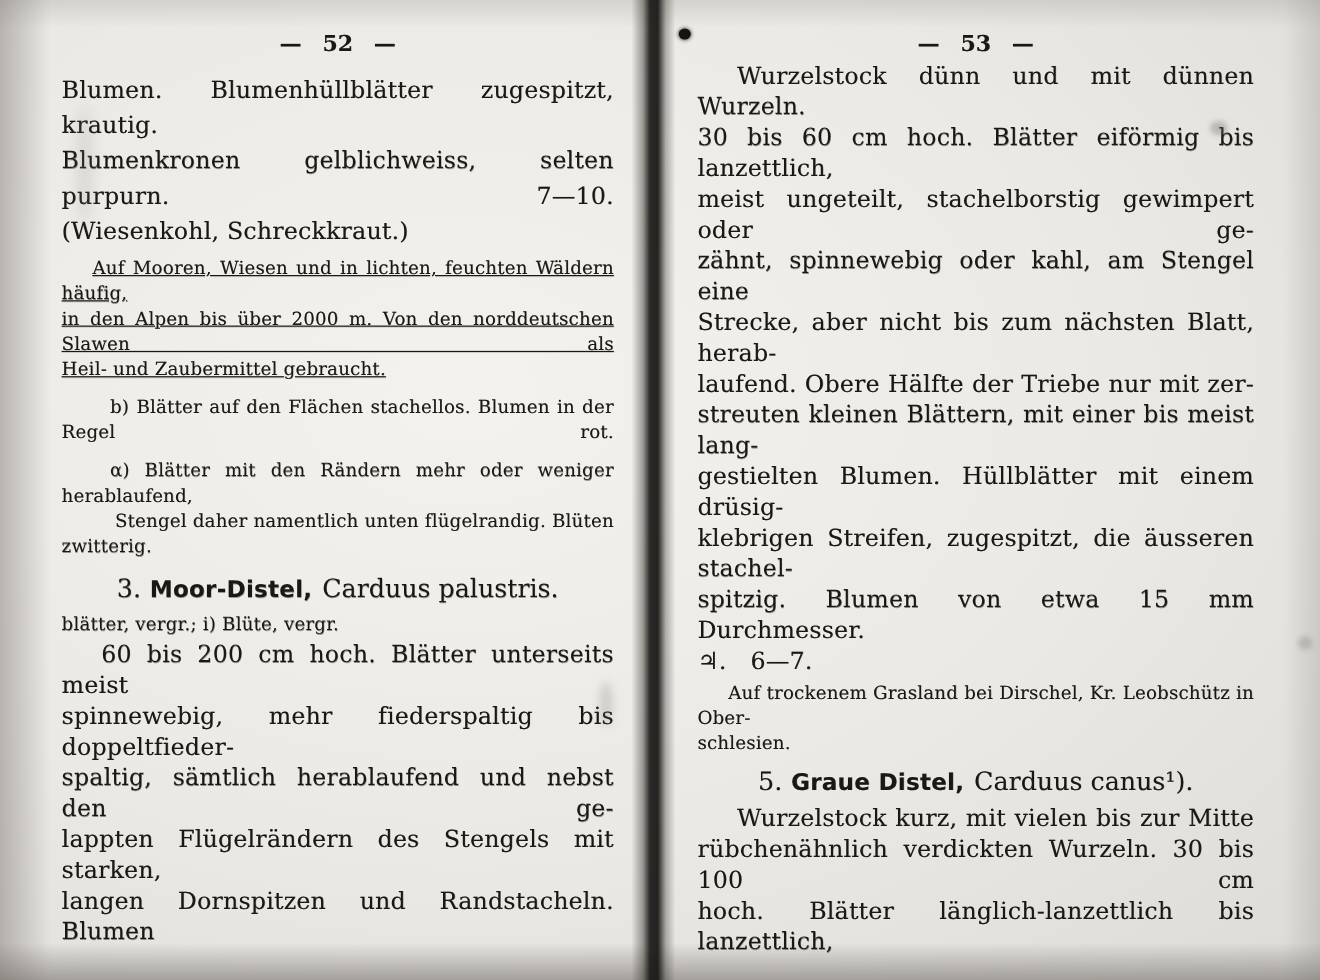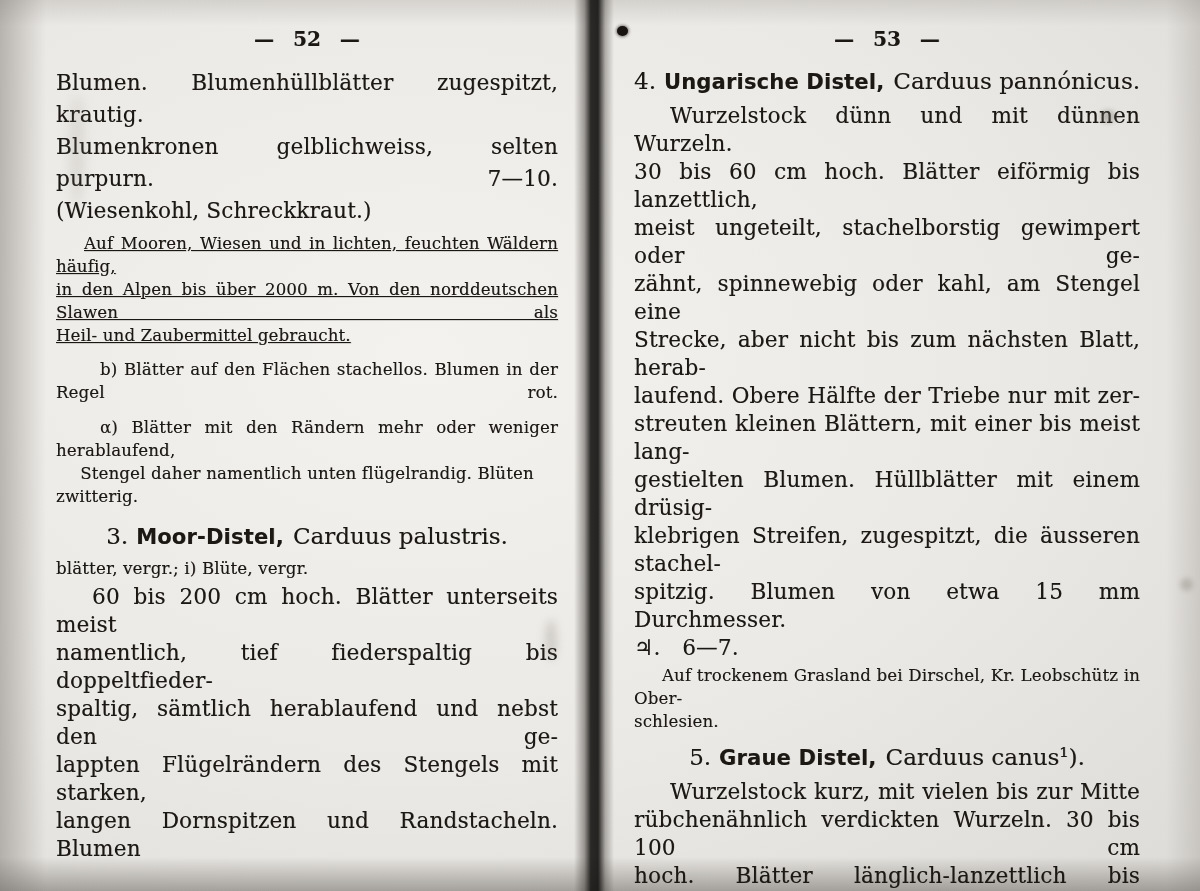--- a/index.html
+++ b/index.html
@@ -16,21 +16,21 @@
   }
   .page{position:absolute;top:0;}
   .page-left{left:56px;width:502px;}
   .page-right{left:634px;width:506px;}
   .line{
     font-size:21.5px;line-height:28px;text-align:justify;
     letter-spacing:0.2px;
     text-shadow:0.35px 0.35px 0 rgba(27,24,20,0.45);
   }
   .j{text-align-last:justify;}
-  .l{text-align:center;text-align-last:left;}
+  .l{text-align:right;text-align-last:left;}
   .small .line, .line.sm{font-size:16.5px;line-height:23px;}
   .ind{text-indent:36px;}
   .ind-s{text-indent:28px;}
   .ind-k{text-indent:44px;}
   .pagenum{
     margin-top:26px;font-size:20px;line-height:27px;font-weight:bold;
     text-align:left;text-align-last:center;word-spacing:12px;
     text-shadow:0.35px 0.35px 0 rgba(27,24,20,0.45);
   }
   .sp-heading{
@@ -103,35 +103,32 @@
     <div class="sp-heading">
       <span class="sp-num">3.</span><span class="sp-name">Moor-Distel,</span><span>Carduus palustris.</span>
     </div>
 
     <div class="lp-plate small">
       <div class="line l">blätter, vergr.; i) Blüte, vergr.</div>
     </div>
 
     <div class="lp-desc">
       <div class="line j ind">60 bis 200 cm hoch. Blätter unterseits meist</div>
-      <div class="line j">namentlich, tief fiederspaltig bis doppeltfieder-</div>
+      <div class="line j">spinnewebig, mehr fiederspaltig bis doppeltfieder-</div>
       <div class="line j">spaltig, sämtlich herablaufend und nebst den ge-</div>
       <div class="line j">lappten Flügelrändern des Stengels mit starken,</div>
       <div class="line j">langen Dornspitzen und Randstacheln. Blumen</div>
 
     </div>
 
   </div>
 
   <div class="page page-right">
     <div class="pagenum">— 53 —</div>
 
-    <div class="sp-heading">
-      <span class="sp-num">4.</span><span class="sp-name">Ungarische Distel,</span><span>Carduus pannónicus.</span>
-    </div>
 
     <div class="rp-desc">
       <div class="line j ind">Wurzelstock dünn und mit dünnen Wurzeln.</div>
       <div class="line j">30 bis 60 cm hoch. Blätter eiförmig bis lanzettlich,</div>
       <div class="line j">meist ungeteilt, stachelborstig gewimpert oder ge-</div>
       <div class="line j">zähnt, spinnewebig oder kahl, am Stengel eine</div>
       <div class="line j">Strecke, aber nicht bis zum nächsten Blatt, herab-</div>
       <div class="line j">laufend. Obere Hälfte der Triebe nur mit zer-</div>
       <div class="line j">streuten kleinen Blättern, mit einer bis meist lang-</div>
       <div class="line j">gestielten Blumen. Hüllblätter mit einem drüsig-</div>

